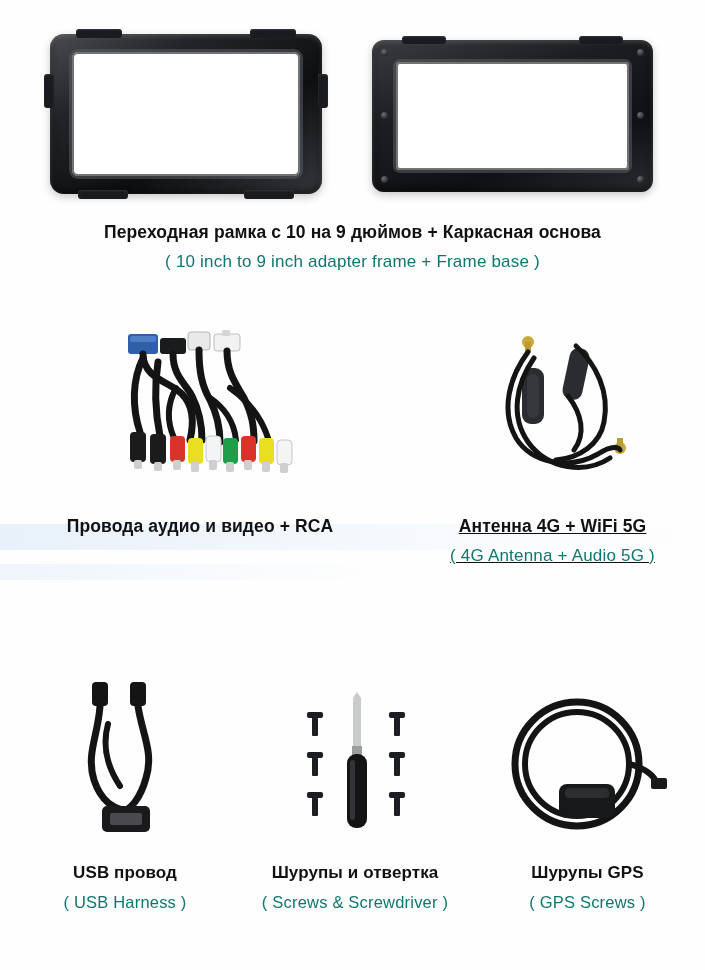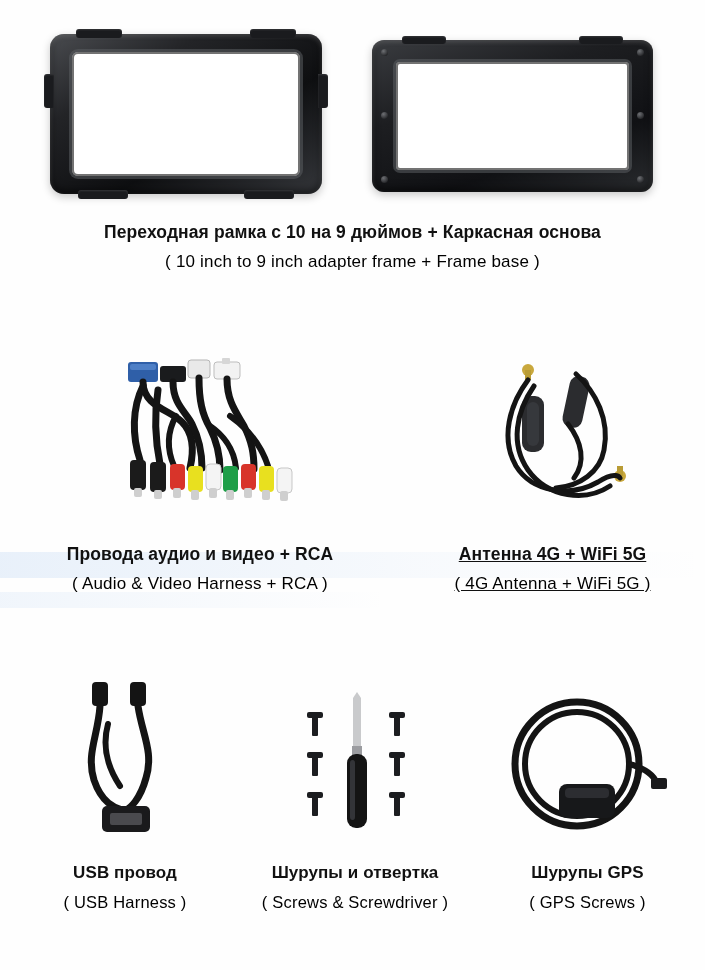--- a/index.html
+++ b/index.html
@@ -34,21 +34,21 @@
   .caption-ru {
     font-size: 17.5px;
     font-weight: bold;
     letter-spacing: 0.1px;
     color: #111111;
     line-height: 1.25;
   }
   .caption-en {
     font-size: 17px;
     font-weight: 400;
-    color: #000000;
+    color: #0f766e;
     line-height: 1.35;
     margin-top: 7px;
     letter-spacing: 0.2px;
   }
 
   
   .sec1 {
     position: absolute;
     top: 0;
     left: 0;
@@ -127,21 +127,21 @@
     position: absolute;
     width: 7px;
     height: 7px;
     border-radius: 50%;
     background: radial-gradient(circle at 35% 30%, #6e7074, #2a2b2e 70%, #0d0e10);
   }
 
   
   .sec2 {
     position: absolute;
-    top: 316px;
+    top: 288px;
     left: 0;
     width: 705px;
     height: 310px;
   }
   .sec2-col-left {
     position: absolute;
     left: 0;
     top: 0;
     width: 400px;
     height: 310px;
@@ -350,26 +350,25 @@
         <path d="M106 16 C 126 34, 140 62, 134 92 C 130 114, 110 128, 86 130" stroke="#141414" stroke-width="5" fill="none" stroke-linecap="round"></path>
         <path d="M98 66 C 112 84, 116 104, 104 120" stroke="#141414" stroke-width="5" fill="none" stroke-linecap="round"></path>
       </svg>
     </div>
 
     <div class="blue-band"></div>
     <div class="blue-band2"></div>
 
     <div class="sec2-cap-left caption-block">
       <div class="caption-ru">Провода аудио и видео + RCA</div>
-      <div class="caption-en">( Audio &amp; Video Harness + RCA )</div>
     </div>
 
     <div class="sec2-cap-right caption-block">
       <div class="caption-ru">Антенна 4G + WiFi 5G</div>
-      <div class="caption-en">( 4G Antenna + WiFi 5G )</div>
+      <div class="caption-en">( 4G Antenna + Audio 5G )</div>
     </div>
   </div>
 
   <div class="section sec3">
 
     <div class="sec3-col c1">
       <svg class="img-usb" viewBox="0 0 120 165">
         <rect x="24" y="6" width="16" height="24" rx="4" fill="#141414"></rect>
         <rect x="62" y="6" width="16" height="24" rx="4" fill="#141414"></rect>
         <path d="M32 30 C 30 60, 18 78, 26 104 C 34 128, 48 132, 54 134" stroke="#141414" stroke-width="7" fill="none" stroke-linecap="round"></path>

